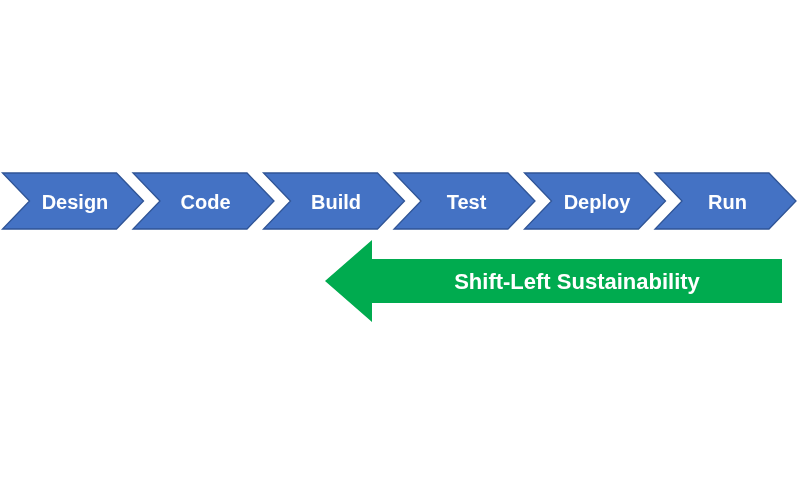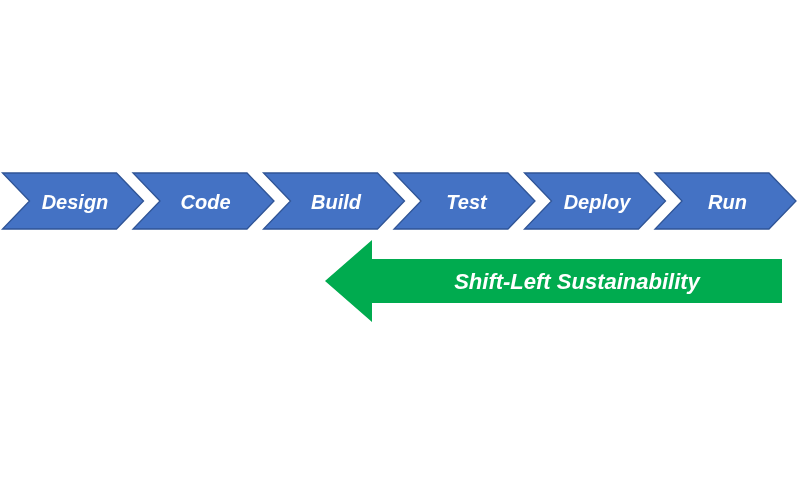--- a/index.html
+++ b/index.html
@@ -7,21 +7,20 @@
     padding: 0;
     background: #ffffff;
   }
   .canvas {
     position: relative;
     width: 800px;
     height: 480px;
     background: #ffffff;
     overflow: hidden;
     font-family: "Liberation Sans", sans-serif;
-    font-style: italic;
   }
   .canvas svg {
     position: absolute;
     left: 0;
     top: 0;
   }
   .stage-shape {
     stroke: #2F5496;
     stroke-width: 1.3;
     stroke-linejoin: miter;

